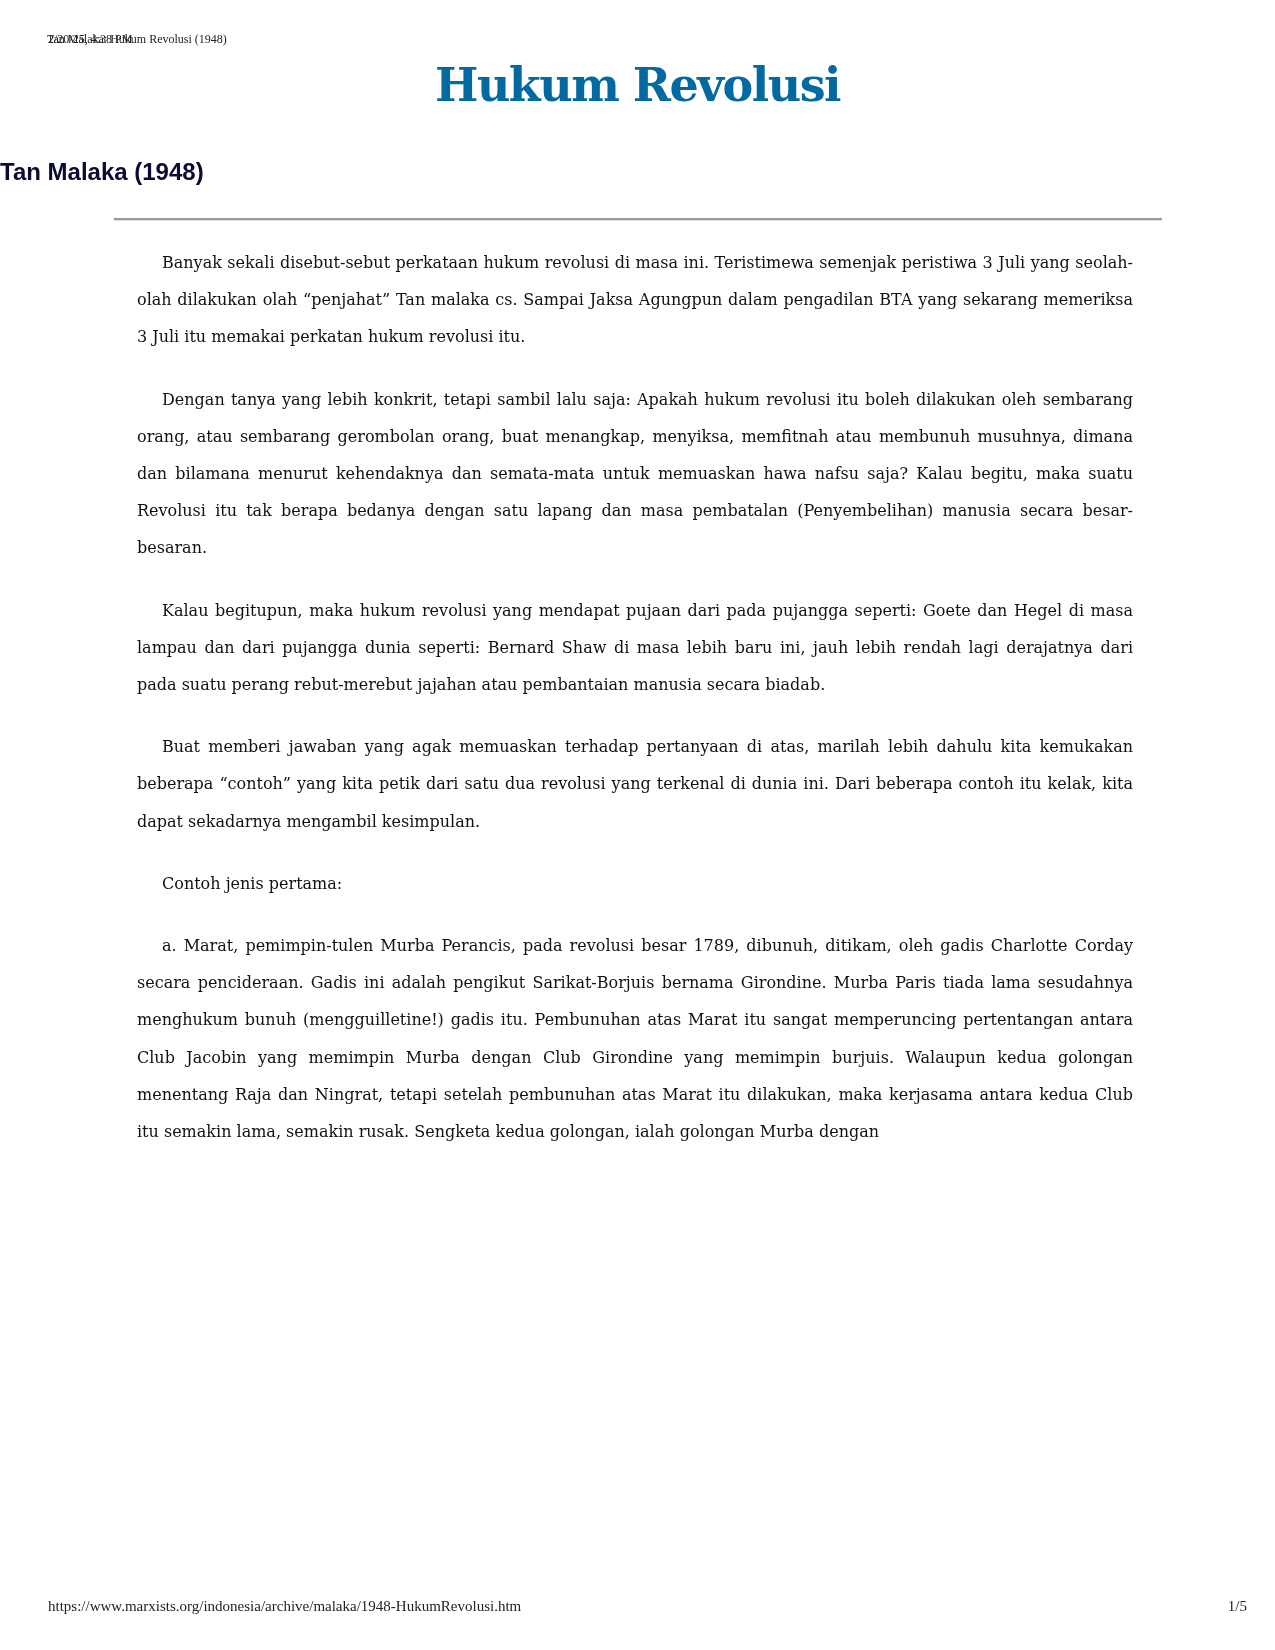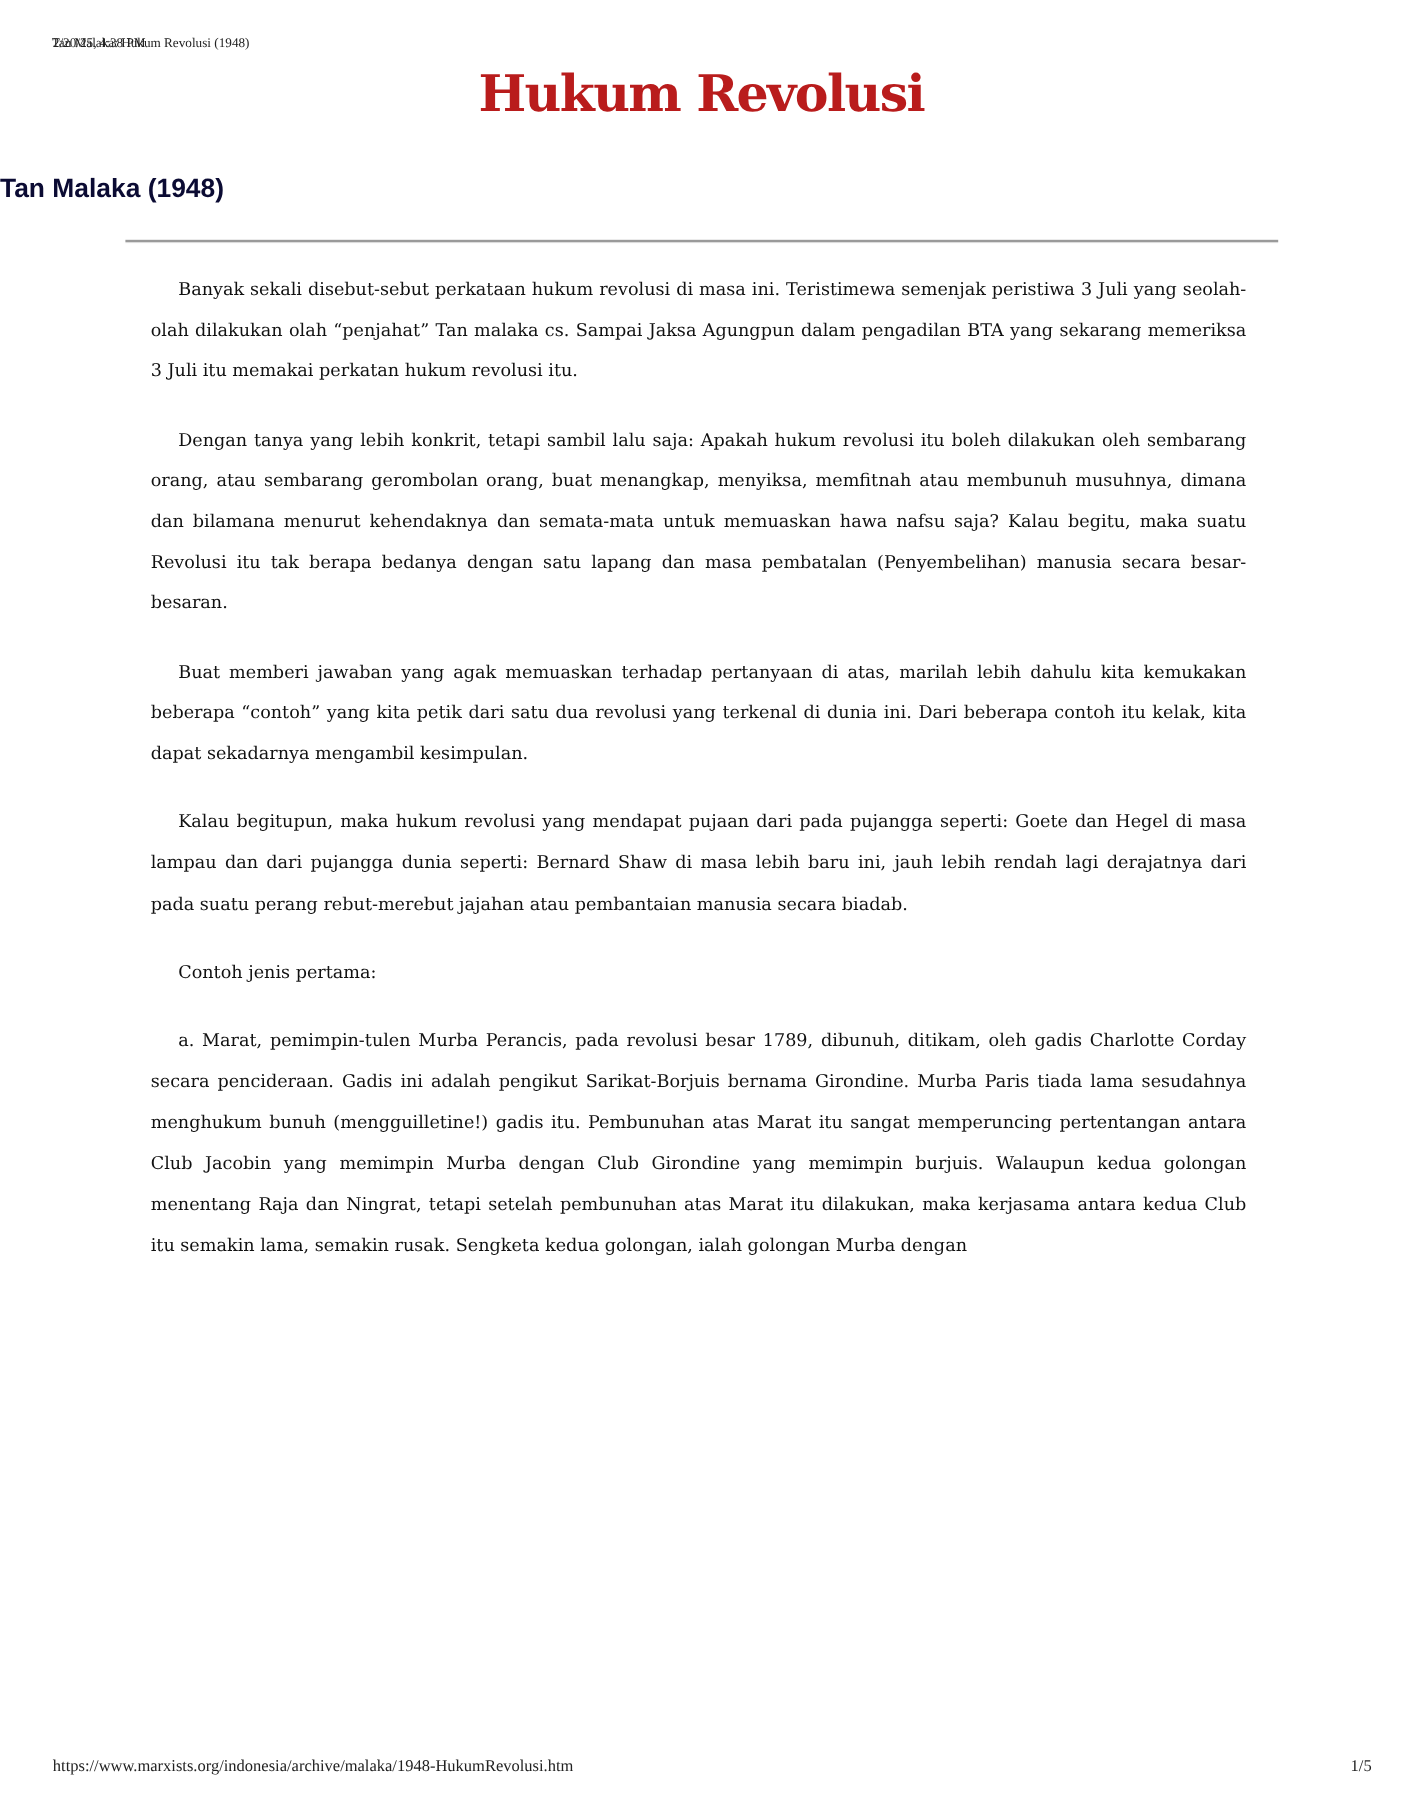--- a/index.html
+++ b/index.html
@@ -6,21 +6,21 @@
   body { width: 1275px; height: 1650px; position: relative; overflow: hidden; color: #111; }
   .print-header {
     position: absolute; top: 32px; left: 0; width: 1180px; height: 20px;
     font-family: Liberation Serif, serif; font-size: 12px; color: #222;
   }
   .print-header .date { position: absolute; left: 48px; top: 0; }
   .print-header .ptitle { position: absolute; left: 12px; width: 1275px; text-align: left; top: 0; margin-left: 35px; }
   .title {
     position: absolute; top: 58px; left: 0; width: 1275px; text-align: center;
     font-family: "DejaVu Serif", serif; font-weight: bold; font-size: 46px;
-    color: #b91c1c; letter-spacing: -1.5px; margin: 0;
+    color: #0369a1; letter-spacing: -1.5px; margin: 0;
   }
   .subtitle {
     position: absolute; top: 158px; left: 0; width: 1275px; text-align: left;
     font-family: "Liberation Sans", sans-serif; font-weight: bold; font-size: 24px;
     color: #0b0b33; margin: 0;
   }
   .divider {
     position: absolute; top: 218px; left: 114px; width: 1048px; height: 0;
     border-top: 2px solid #9a9a9a; border-bottom: 1px solid #dcdcdc;
   }
@@ -45,22 +45,22 @@
   <span class="ptitle">Tan Malaka: Hukum Revolusi (1948)</span>
 </div>
 
 <h1 class="title">Hukum Revolusi</h1>
 <h2 class="subtitle">Tan Malaka (1948)</h2>
 <div class="divider"></div>
 
 <div class="content">
   <p>Banyak sekali disebut-sebut perkataan hukum revolusi di masa ini. Teristimewa semenjak peristiwa 3 Juli yang seolah-olah dilakukan olah “penjahat” Tan malaka cs. Sampai Jaksa Agungpun dalam pengadilan BTA yang sekarang memeriksa 3 Juli itu memakai perkatan hukum revolusi itu.</p>
   <p>Dengan tanya yang lebih konkrit, tetapi sambil lalu saja: Apakah hukum revolusi itu boleh dilakukan oleh sembarang orang, atau sembarang gerombolan orang, buat menangkap, menyiksa, memfitnah atau membunuh musuhnya, dimana dan bilamana menurut kehendaknya dan semata-mata untuk memuaskan hawa nafsu saja? Kalau begitu, maka suatu Revolusi itu tak berapa bedanya dengan satu lapang dan masa pembatalan (Penyembelihan) manusia secara besar-besaran.</p>
+  <p>Kalau begitupun, maka hukum revolusi yang mendapat pujaan dari pada pujangga seperti: Goete dan Hegel di masa lampau dan dari pujangga dunia seperti: Bernard Shaw di masa lebih baru ini, jauh lebih rendah lagi derajatnya dari pada suatu perang rebut-merebut jajahan atau pembantaian manusia secara biadab.</p>
   <p>Buat memberi jawaban yang agak memuaskan terhadap pertanyaan di atas, marilah lebih dahulu kita kemukakan beberapa “contoh” yang kita petik dari satu dua revolusi yang terkenal di dunia ini. Dari beberapa contoh itu kelak, kita dapat sekadarnya mengambil kesimpulan.</p>
-  <p>Kalau begitupun, maka hukum revolusi yang mendapat pujaan dari pada pujangga seperti: Goete dan Hegel di masa lampau dan dari pujangga dunia seperti: Bernard Shaw di masa lebih baru ini, jauh lebih rendah lagi derajatnya dari pada suatu perang rebut-merebut jajahan atau pembantaian manusia secara biadab.</p>
   <p>Contoh jenis pertama:</p>
   <p>a. Marat, pemimpin-tulen Murba Perancis, pada revolusi besar 1789, dibunuh, ditikam, oleh gadis Charlotte Corday secara penciderаan. Gadis ini adalah pengikut Sarikat-Borjuis bernama Girondine. Murba Paris tiada lama sesudahnya menghukum bunuh (mengguilletine!) gadis itu. Pembunuhan atas Marat itu sangat memperuncing pertentangan antara Club Jacobin yang memimpin Murba dengan Club Girondine yang memimpin burjuis. Walaupun kedua golongan menentang Raja dan Ningrat, tetapi setelah pembunuhan atas Marat itu dilakukan, maka kerjasama antara kedua Club itu semakin lama, semakin rusak. Sengketa kedua golongan, ialah golongan Murba dengan</p>
 </div>
 
 <div class="print-footer">
   <span class="url">https://www.marxists.org/indonesia/archive/malaka/1948-HukumRevolusi.htm</span>
   <span class="page">1/5</span>
 </div>
 
 </body></html>

